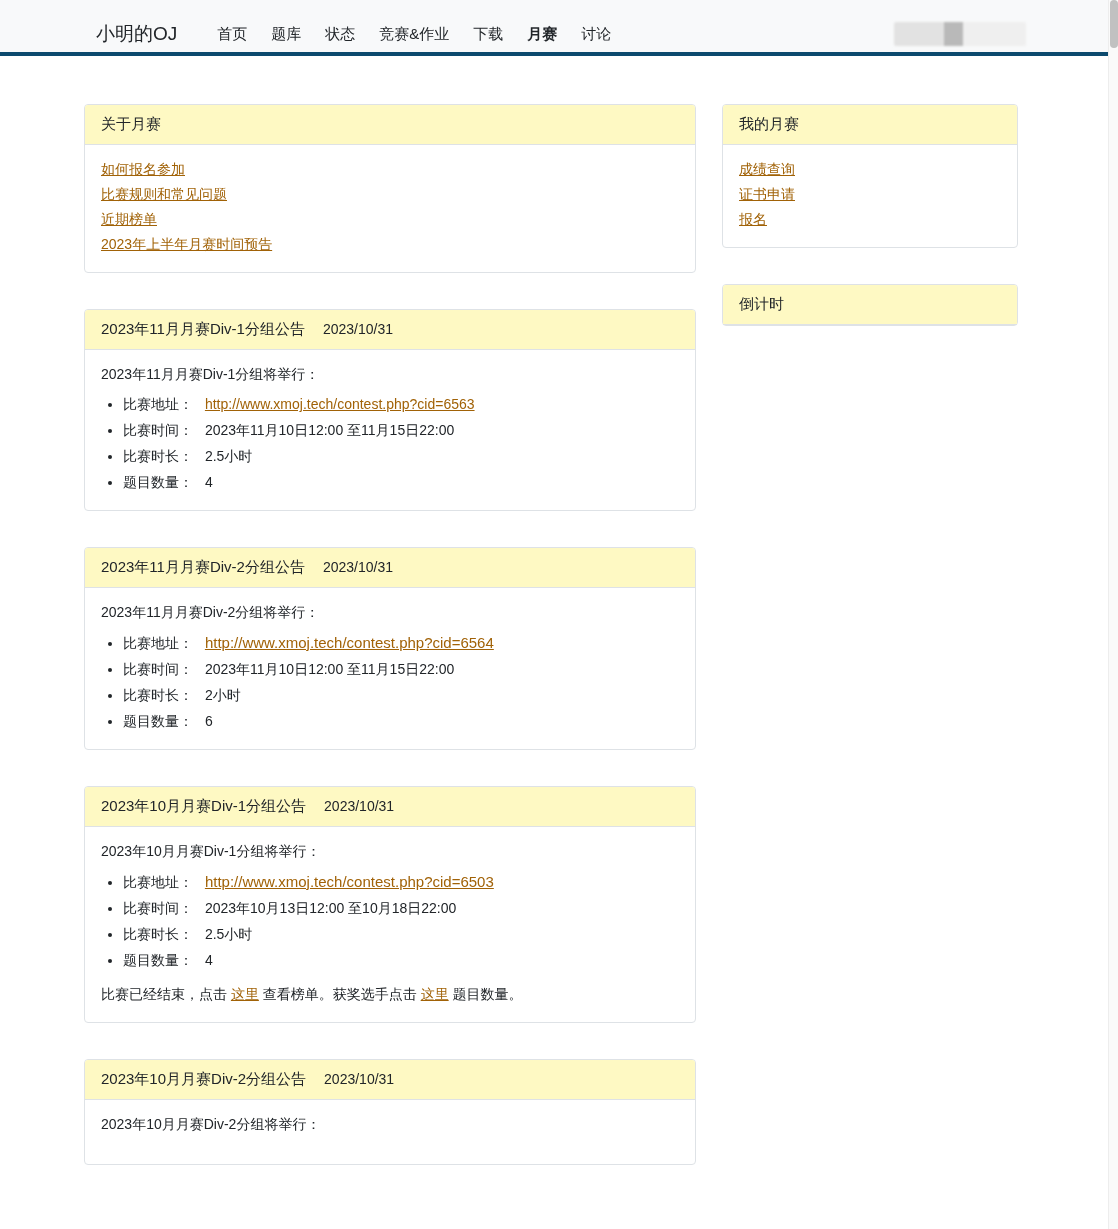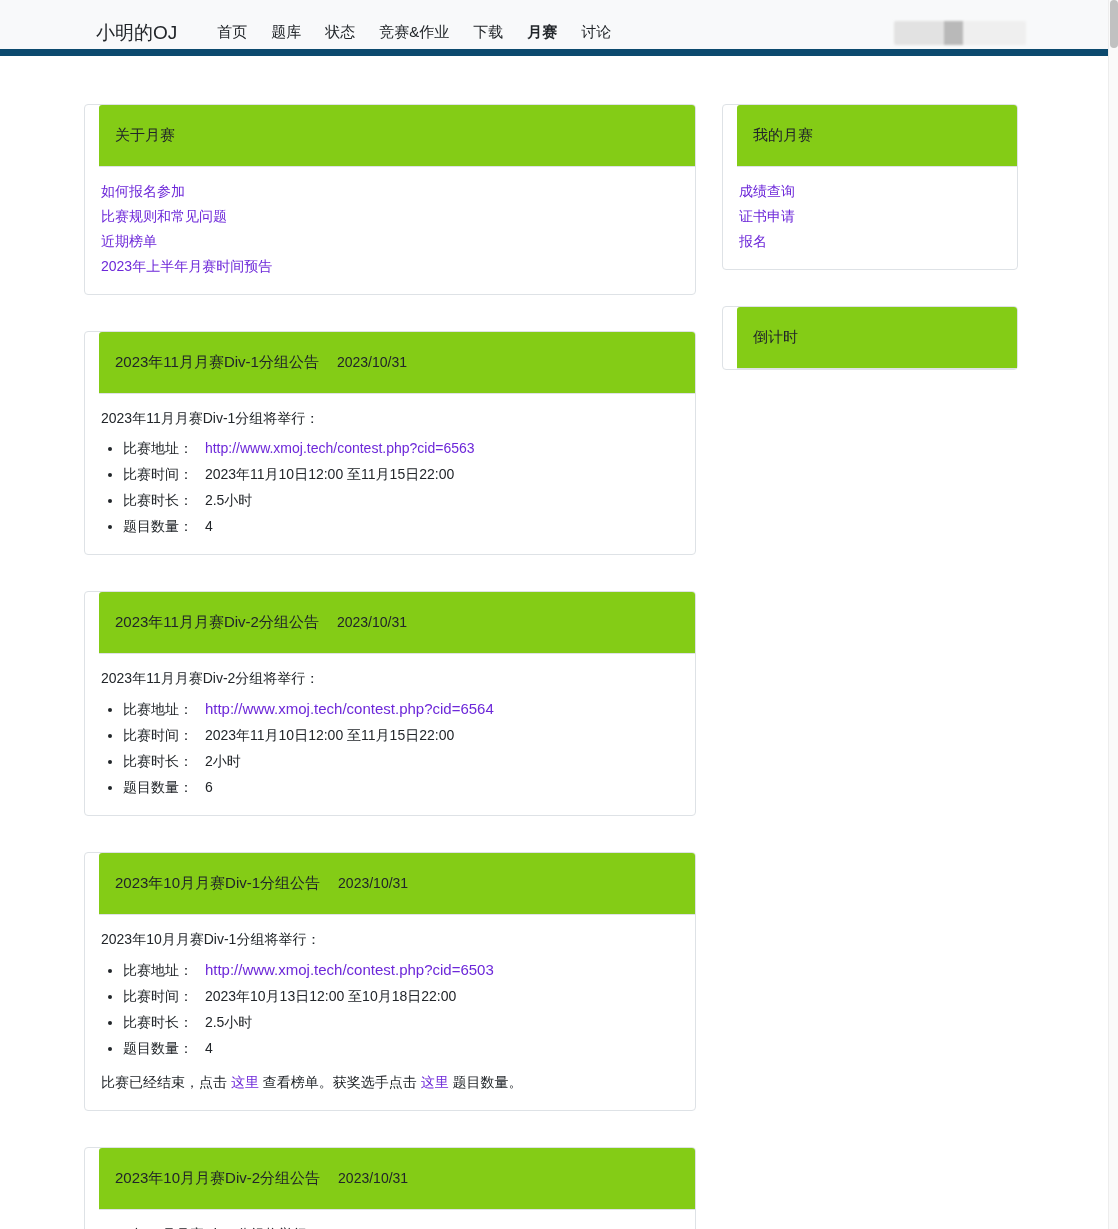--- a/index.html
+++ b/index.html
@@ -19,21 +19,21 @@
     left: 0; top: 0;
     width: 1108px;
     height: 1229px;
     background: #ffffff;
     overflow: hidden;
   }
   
   .navbar {
     height: 56px;
     background: #f8f9fa;
-    border-bottom: 7px solid #0c4a6e;
+    border-bottom: 4px solid #0c4a6e;
     display: flex;
     align-items: center;
     padding: 16px 0 0 96px;
   }
   .brand {
     font-size: 19px;
     color: #212529;
     margin-right: 28px;
     white-space: nowrap;
   }
@@ -69,38 +69,38 @@
   .col-main { width: 612px; margin-left: 84px; }
   .col-side { width: 296px; margin-left: 26px; }
 
   .card {
     background: #ffffff;
     border: 1px solid #dee2e6;
     border-radius: 4px;
     margin-bottom: 36px;
   }
   .card-header {
-    background: #84cc16;
+    background: #fef9c3;
     border-bottom: 1px solid #dee2e6;
-    padding: 21px 16px;
+    padding: 10px 16px;
     font-size: 15px;
     color: #212529;
     border-radius: 3px 3px 0 0;
     display: flex;
     align-items: baseline;
-    margin-left: 14px;
   }
   .card-header .date {
     margin-left: 18px;
     font-size: 14px;
     color: #212529;
   }
   .card-body { padding: 16px 16px 18px 16px; }
   .link {
-    color: #6d28d9;
+    color: #a16207;
+    text-decoration: underline;
     cursor: pointer;
     display: inline-block;
   }
   .link-list .link { display: block; margin-bottom: 7px; font-size: 14px; }
   .link-list .link:last-child { margin-bottom: 0; }
   .link-big { font-size: 15px; }
   .para { margin: 0 0 12px 0; font-size: 14px; }
   ul.bullets { margin: 0; padding-left: 22px; }
   ul.bullets li { margin-bottom: 8px; font-size: 14px; }
   ul.bullets li:last-child { margin-bottom: 0; }

